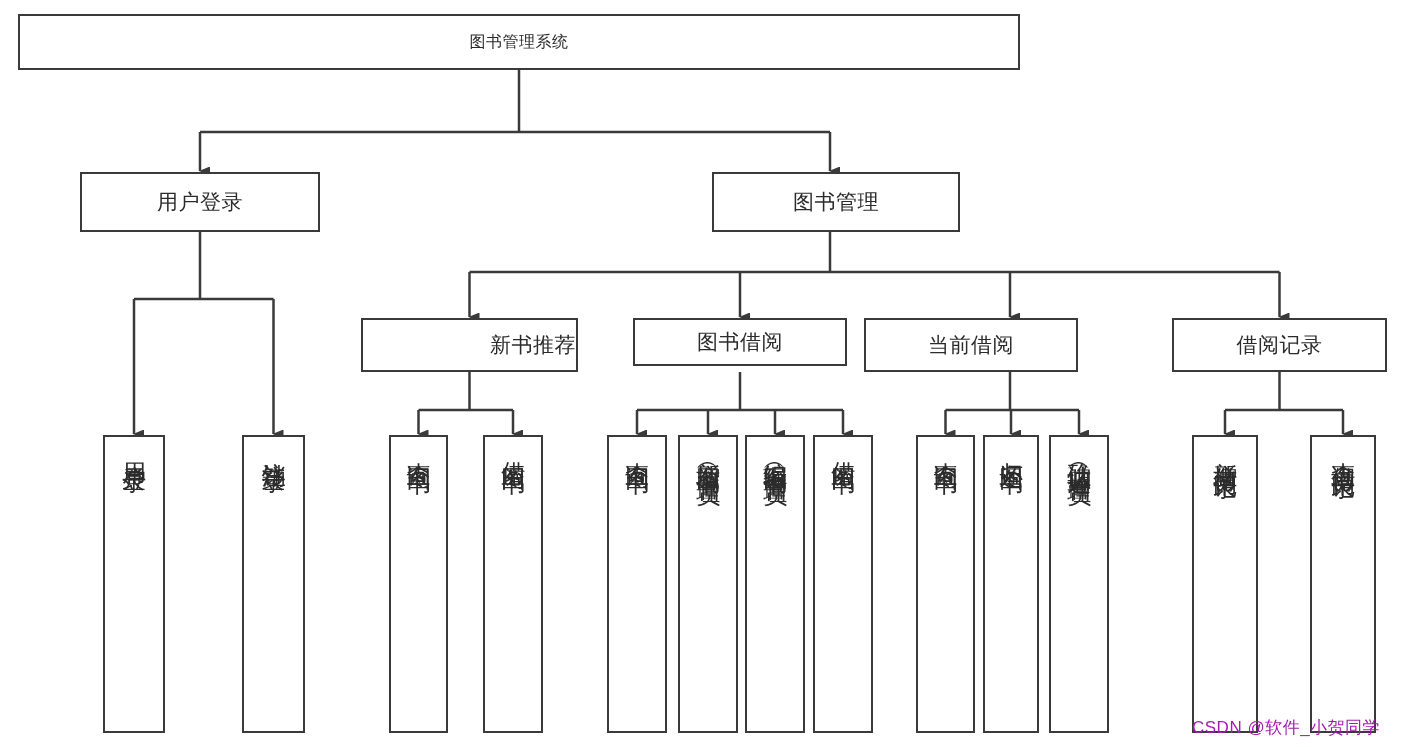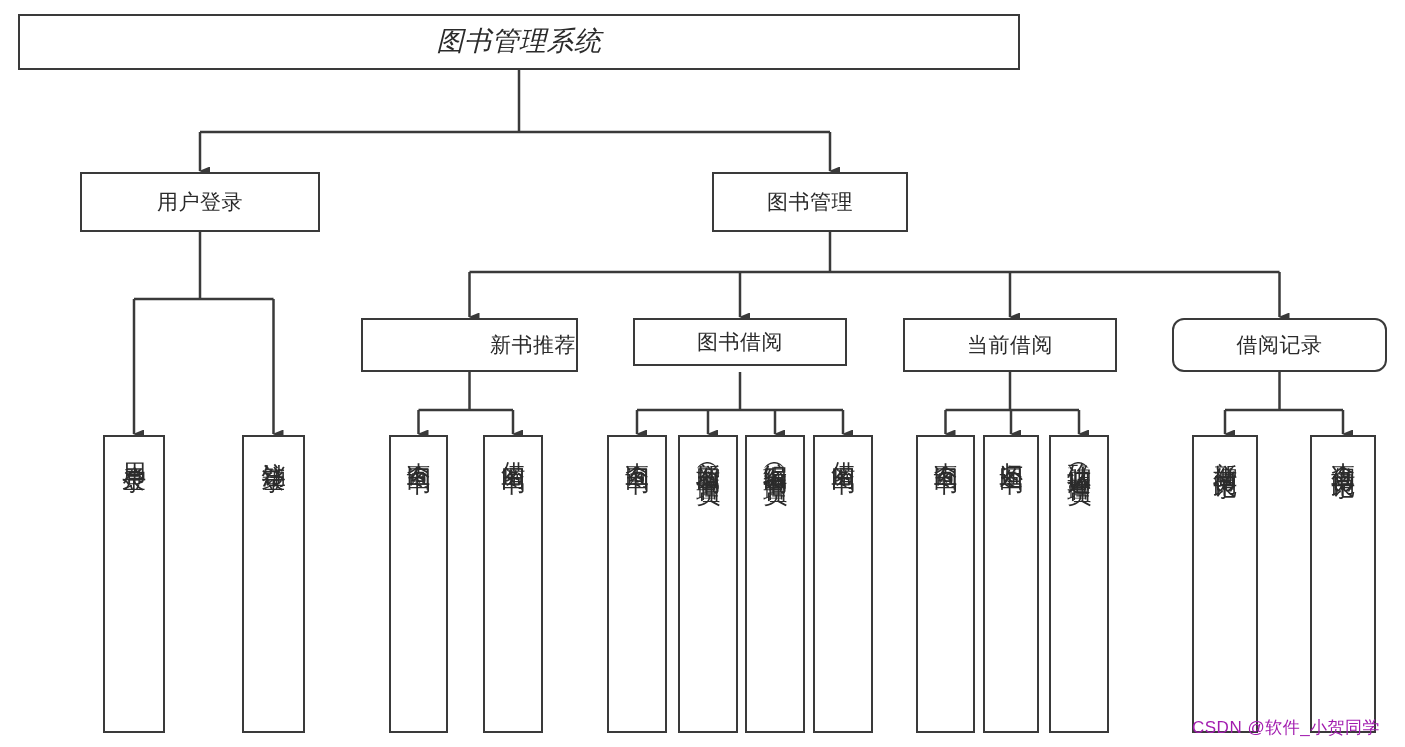--- a/index.html
+++ b/index.html
@@ -54,22 +54,21 @@
     padding-top: 6px;
   }
   .node.vert .label {
     writing-mode: vertical-rl;
     text-orientation: upright;
     font-size: 24px;
     letter-spacing: 3px;
     line-height: 1.1;
   }
   .node.root .label {
-    font-size: 27px;
-    font-style: italic;
+    font-size: 16px;
   }
   .watermark {
     position: absolute;
     color: #a21caf;
     font-size: 17px;
     white-space: nowrap;
     letter-spacing: 0.5px;
     z-index: 5;
   }
 </style>
@@ -120,33 +119,33 @@
       </g>
   </svg>
 
   <div id="node-layer">
       <div class="node horiz root" style="left: 18px; top: 14px; width: 1002px; height: 56px;">
         <span class="label">图书管理系统</span>
       </div>
       <div class="node horiz" style="left: 80px; top: 172px; width: 240px; height: 60px;">
         <span class="label">用户登录</span>
       </div>
-      <div class="node horiz" style="left: 712px; top: 172px; width: 196px; height: 60px;">
+      <div class="node horiz" style="left: 712px; top: 172px; width: 248px; height: 60px;">
         <span class="label">图书管理</span>
       </div>
       <div class="node horiz" style="left: 361px; top: 318px; width: 217px; height: 54px; justify-content: flex-end;">
         <span class="label">新书推荐</span>
       </div>
       <div class="node horiz" style="left: 633px; top: 318px; width: 214px; height: 48px;">
         <span class="label">图书借阅</span>
       </div>
-      <div class="node horiz" style="left: 903px; top: 318px; width: 214px; height: 54px;">
+      <div class="node horiz" style="left: 864px; top: 318px; width: 214px; height: 54px;">
         <span class="label">当前借阅</span>
       </div>
-      <div class="node horiz" style="left: 1172px; top: 318px; width: 215px; height: 54px; border-radius: 12px;">
+      <div class="node horiz" style="left: 1172px; top: 318px; width: 215px; height: 54px;">
         <span class="label">借阅记录</span>
       </div>
       <div class="node vert" style="left: 103px; top: 435px; width: 62px; height: 298px;">
         <span class="label">用户登录</span>
       </div>
       <div class="node vert" style="left: 242px; top: 435px; width: 63px; height: 298px;">
         <span class="label">注销登录</span>
       </div>
       <div class="node vert" style="left: 389px; top: 435px; width: 59px; height: 298px;">
         <span class="label">查询图书</span>

